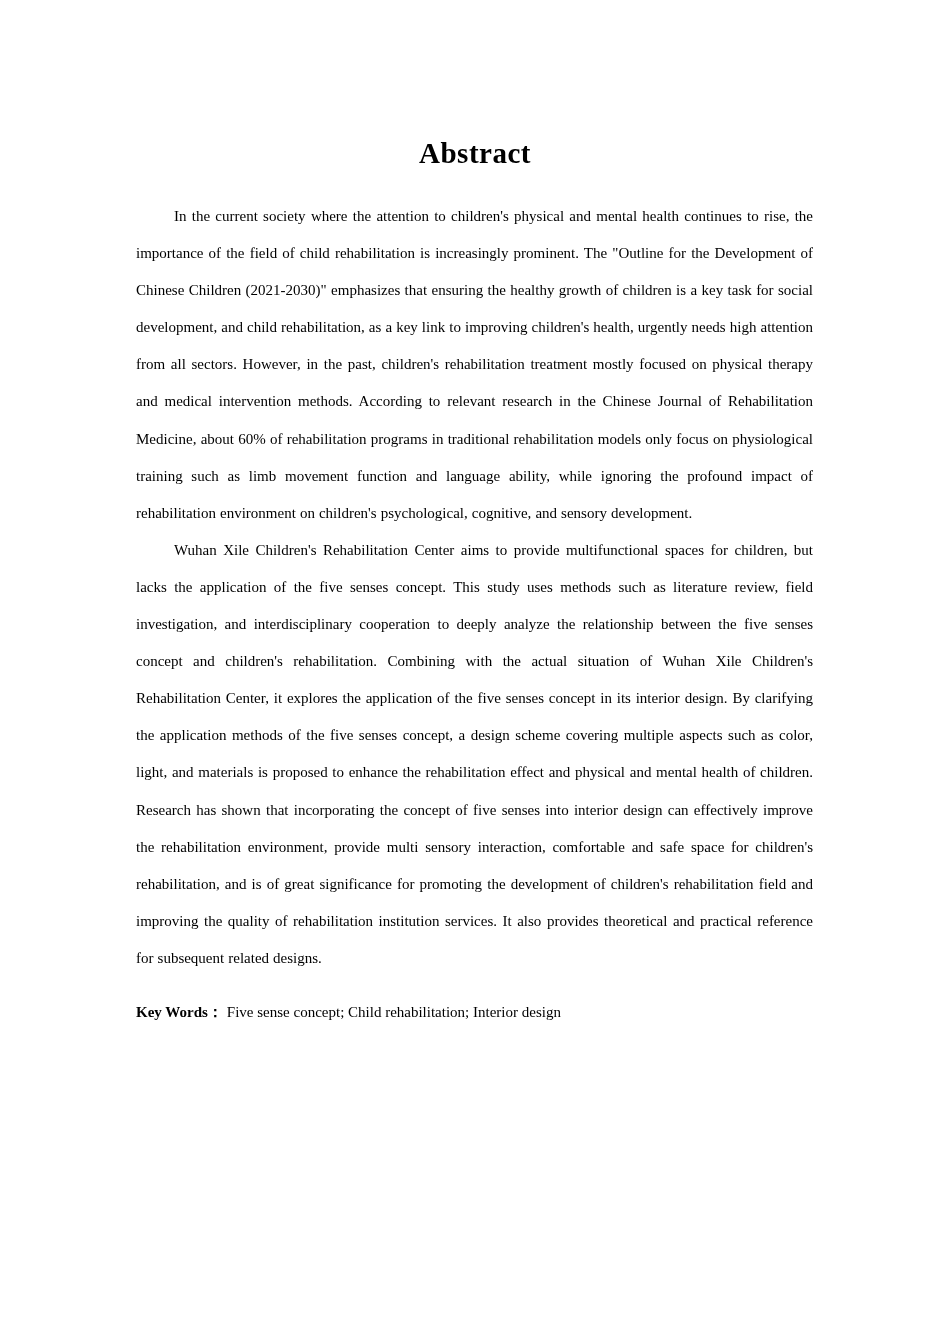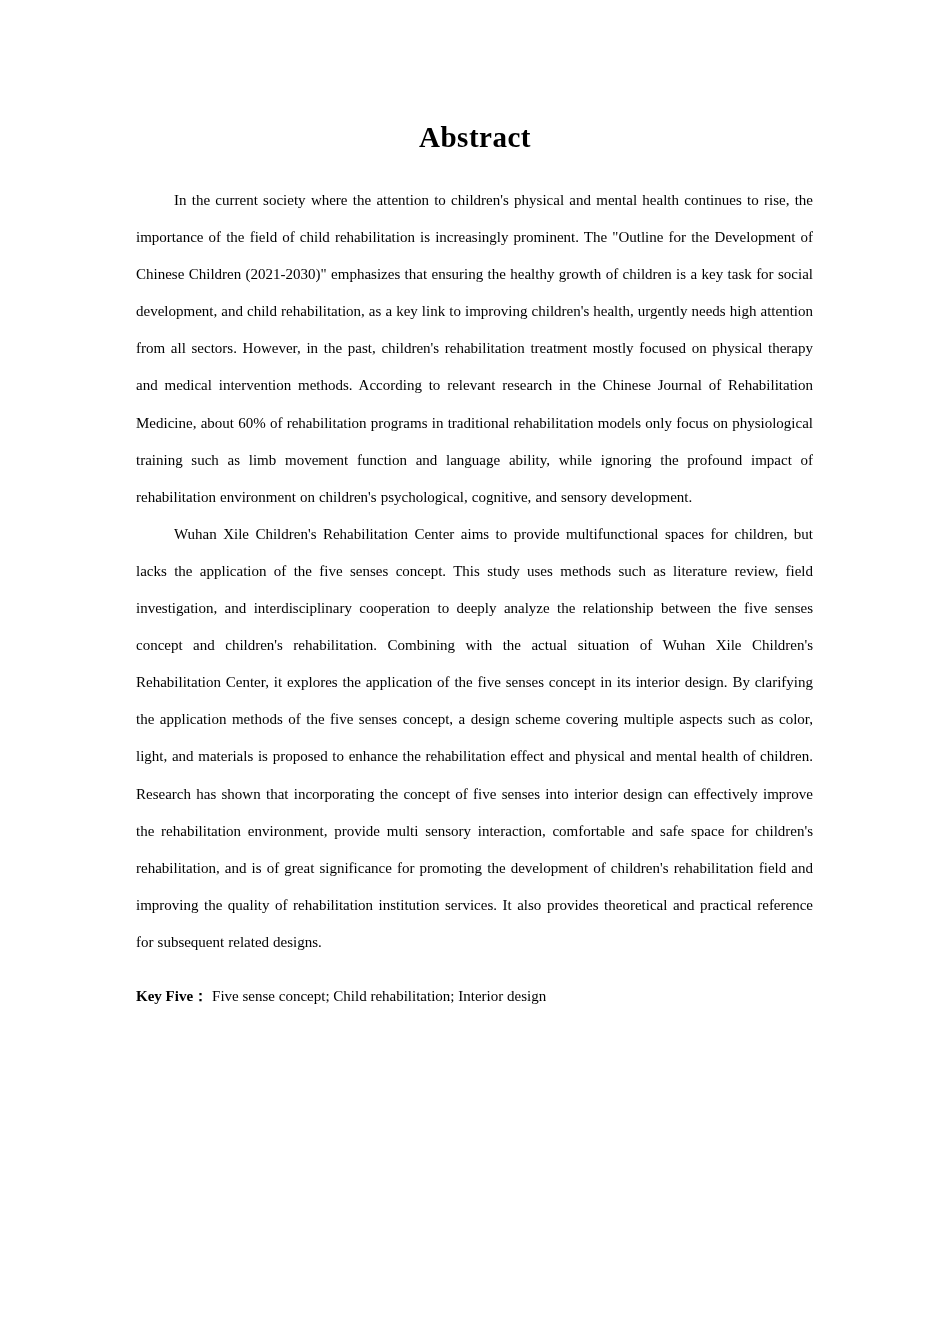--- a/index.html
+++ b/index.html
@@ -11,21 +11,21 @@
     position: relative;
     width: 950px;
     height: 1344px;
     background: #ffffff;
     color: #000000;
     font-family: "Liberation Serif", "DejaVu Serif", serif;
     overflow: hidden;
     box-sizing: border-box;
   }
   .doc-title {
-    margin: 0;
+    margin: 16px;
     padding-top: 121px;
     text-align: center;
     font-size: 29px;
     font-weight: bold;
     line-height: 33px;
     letter-spacing: 0.5px;
   }
   .content {
     margin: 28px auto 0 136px;
     width: 677px;
@@ -55,16 +55,16 @@
 <body>
 
 <div class="page">
   <h1 class="doc-title">Abstract</h1>
 
   <div class="content">
     <p class="para">In the current society where the attention to children's physical and mental health continues to rise, the importance of the field of child rehabilitation is increasingly prominent. The "Outline for the Development of Chinese Children (2021-2030)" emphasizes that ensuring the healthy growth of children is a key task for social development, and child rehabilitation, as a key link to improving children's health, urgently needs high attention from all sectors. However, in the past, children's rehabilitation treatment mostly focused on physical therapy and medical intervention methods. According to relevant research in the Chinese Journal of Rehabilitation Medicine, about 60% of rehabilitation programs in traditional rehabilitation models only focus on physiological training such as limb movement function and language ability, while ignoring the profound impact of rehabilitation environment on children's psychological, cognitive, and sensory development.</p>
     <p class="para">Wuhan Xile Children's Rehabilitation Center aims to provide multifunctional spaces for children, but lacks the application of the five senses concept. This study uses methods such as literature review, field investigation, and interdisciplinary cooperation to deeply analyze the relationship between the five senses concept and children's rehabilitation. Combining with the actual situation of Wuhan Xile Children's Rehabilitation Center, it explores the application of the five senses concept in its interior design. By clarifying the application methods of the five senses concept, a design scheme covering multiple aspects such as color, light, and materials is proposed to enhance the rehabilitation effect and physical and mental health of children. Research has shown that incorporating the concept of five senses into interior design can effectively improve the rehabilitation environment, provide multi sensory interaction, comfortable and safe space for children's rehabilitation, and is of great significance for promoting the development of children's rehabilitation field and improving the quality of rehabilitation institution services. It also provides theoretical and practical reference for subsequent related designs.</p>
 
     <p class="keywords">
-      <span class="kw-label">Key Five</span><span class="kw-colon">：</span><span class="kw-value">Five sense concept; Child rehabilitation; Interior design</span>
+      <span class="kw-label">Key Words</span><span class="kw-colon">：</span><span class="kw-value">Five sense concept; Child rehabilitation; Interior design</span>
     </p>
   </div>
 </div>
 
 </body></html>

